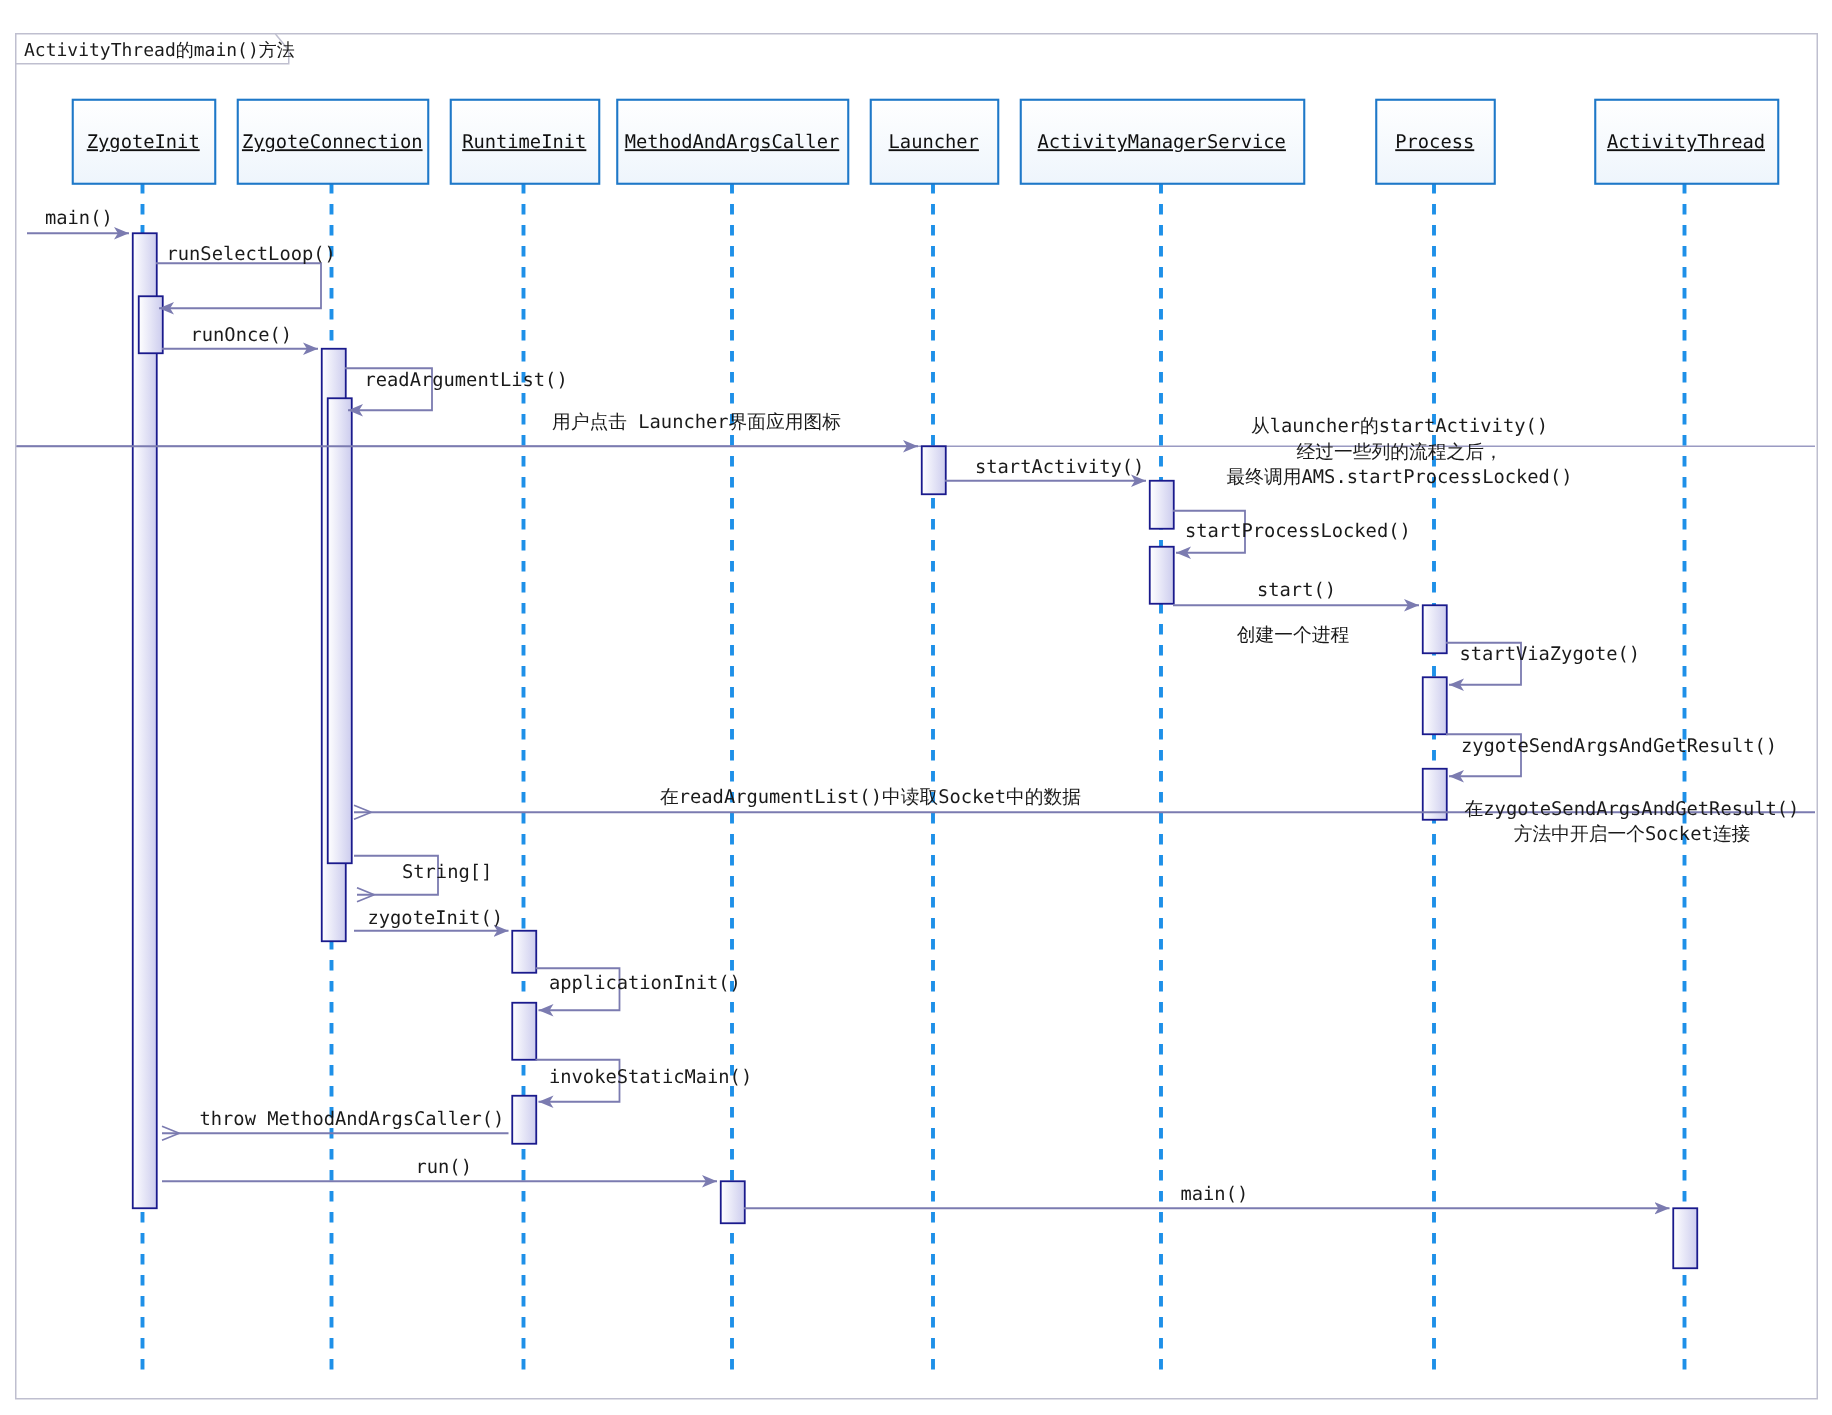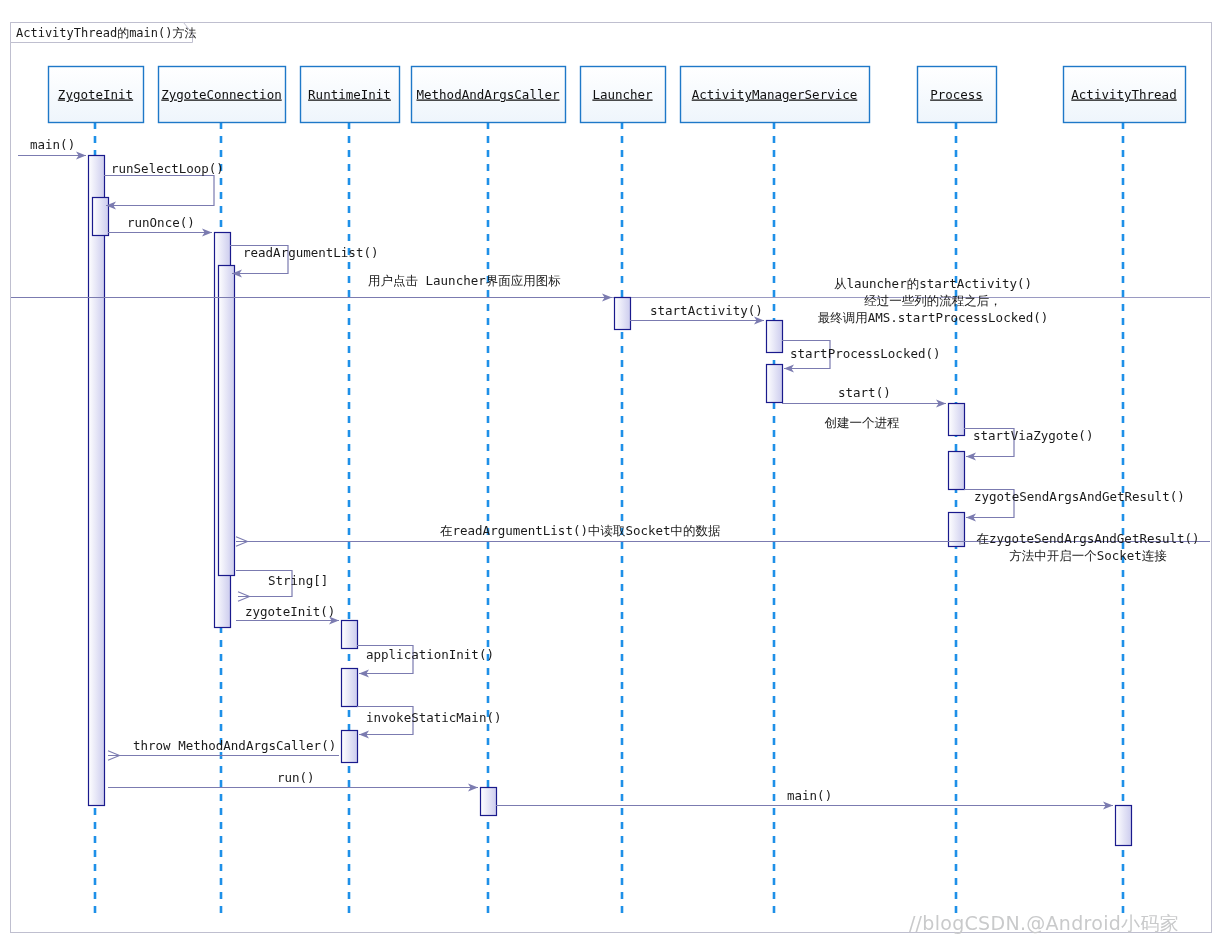--- a/index.html
+++ b/index.html
@@ -267,14 +267,13 @@
           <rect x="917.5" y="66.5" width="79" height="56" class="lifeline-box"></rect>
           <text x="956.5" y="98.5" class="lifeline-label">Process</text>
         </g>
         <g>
           <rect x="1063.5" y="66.5" width="122" height="56" class="lifeline-box"></rect>
           <text x="1124" y="98.5" class="lifeline-label">ActivityThread</text>
         </g>
       </g>
   </svg>
 
-  <div class="watermark">//blogCSDN.@Android小码家</div>
 </div>
 
 </body></html>

